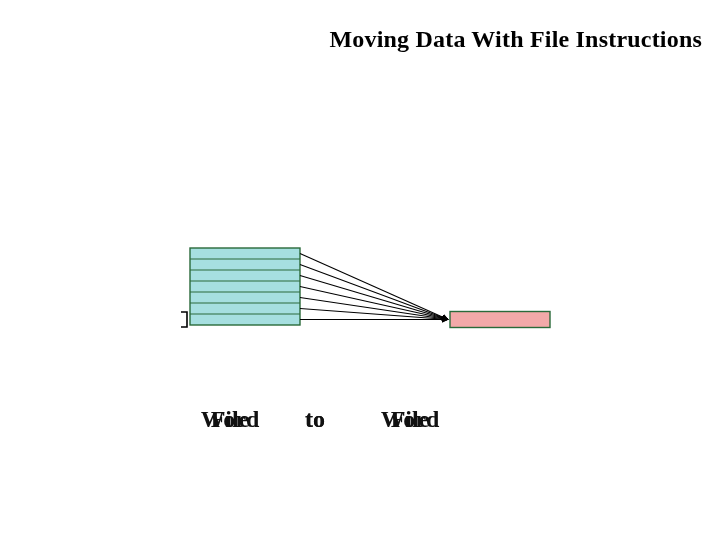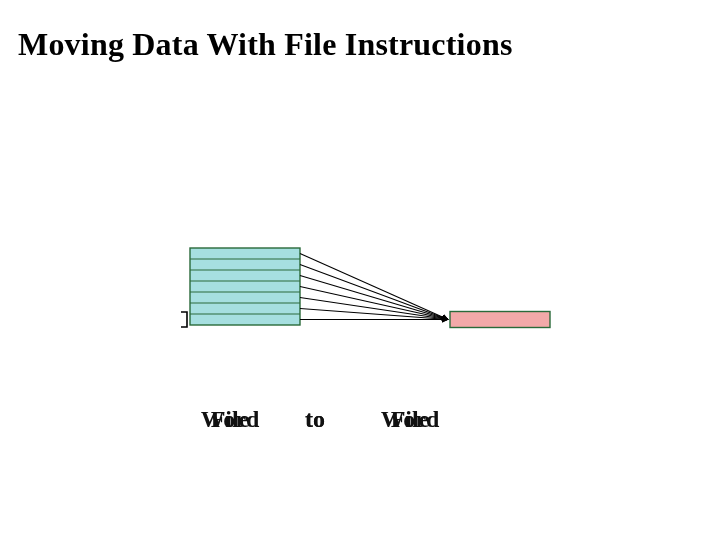--- a/index.html
+++ b/index.html
@@ -13,23 +13,23 @@
     overflow: hidden;
   }
   .slide {
     position: relative;
     width: 720px;
     height: 540px;
     box-sizing: border-box;
     padding: 20px 18px 0 18px;
   }
   .title {
-    font-size: 32px;
+    font-size: 24px;
     font-weight: bold;
-    text-align: left;
+    text-align: right;
     margin: 6px 0 18px 0;
     letter-spacing: 0.2px;
   }
   .body-text {
     font-size: 23px;
     font-weight: bold;
     line-height: 1.35;
     margin: 0 2px 0 2px;
   }
   .diagram-wrap {

